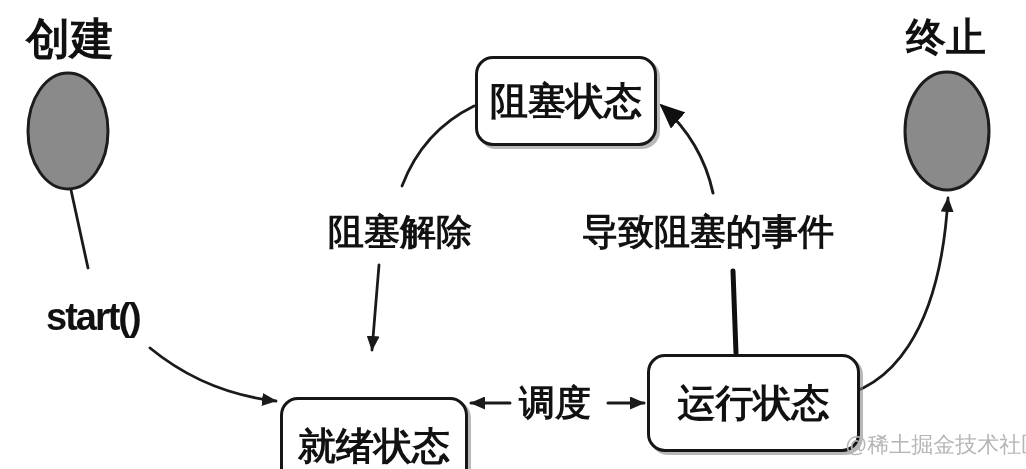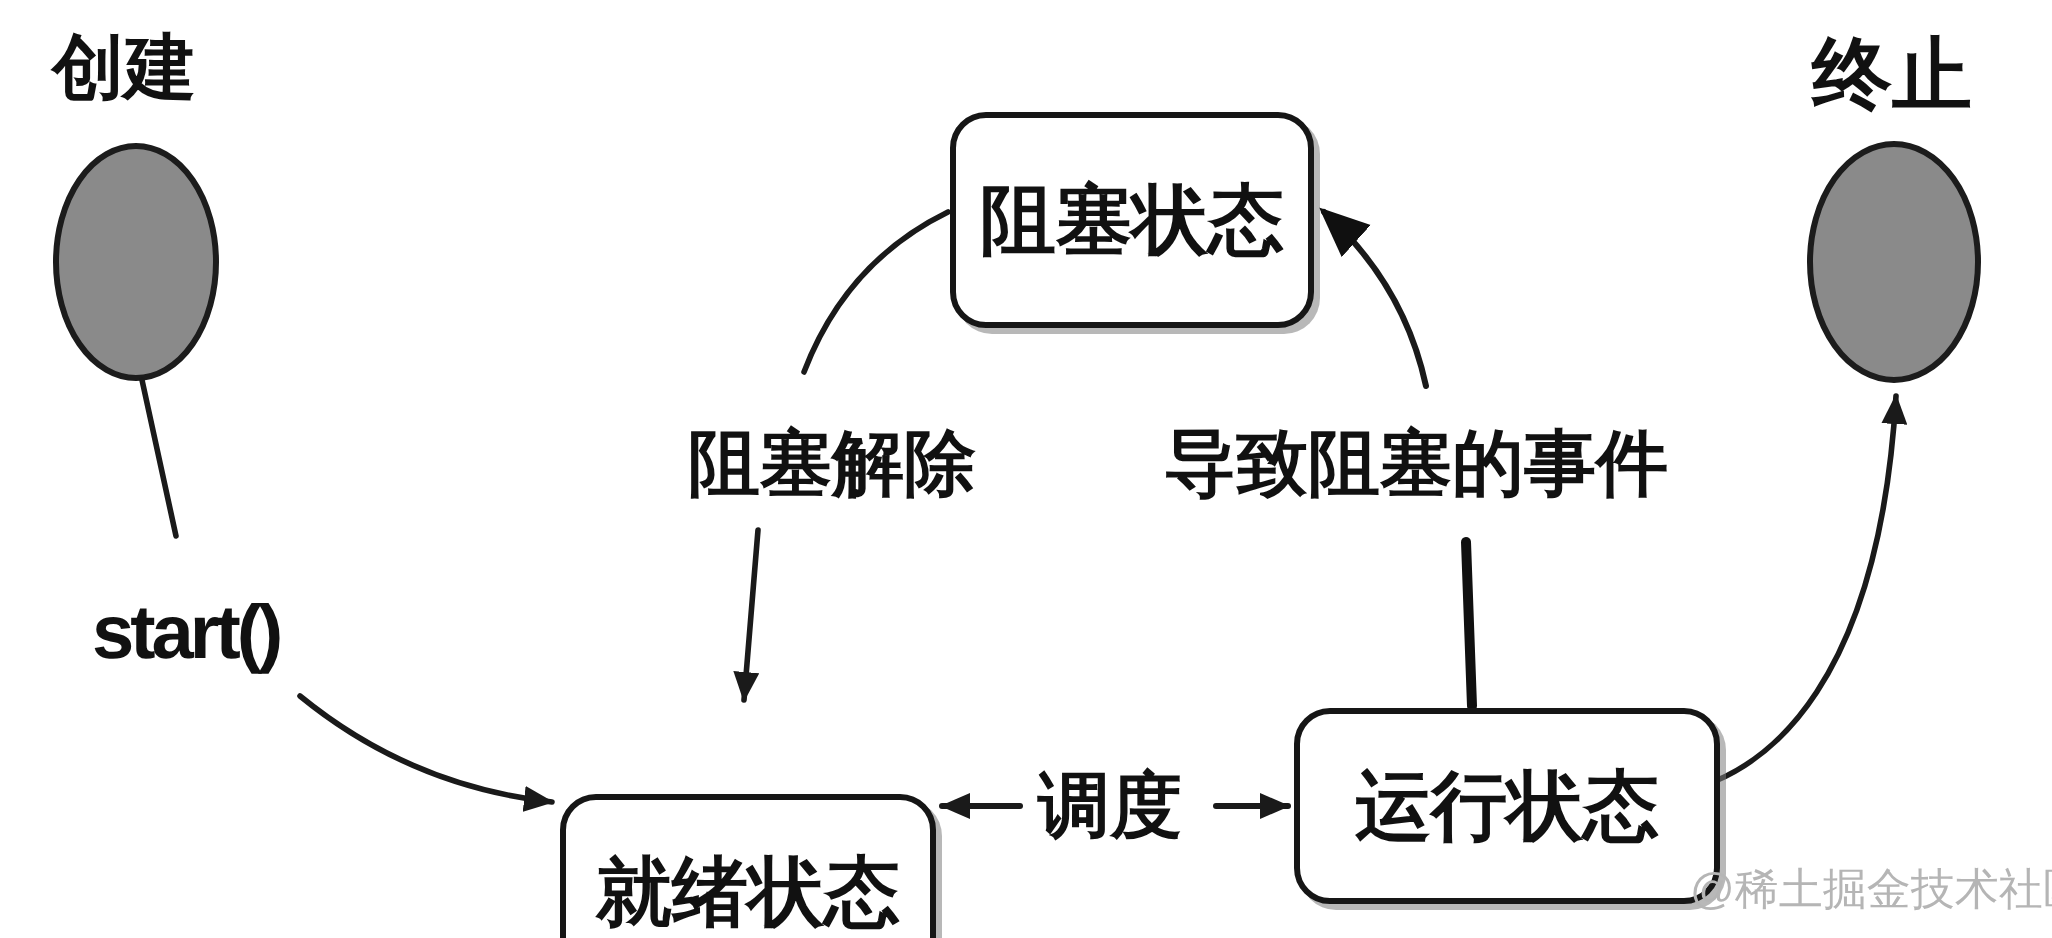--- a/index.html
+++ b/index.html
@@ -17,34 +17,34 @@
     box-sizing:border-box;
     background:#ffffff;
     border:3px solid #161616;
     border-radius:18px;
     display:flex;align-items:center;justify-content:center;
     font-size:38px;font-weight:bold;
     white-space:nowrap;
     box-shadow:3px 3px 0 rgba(125,125,125,0.55);
     z-index:2;
   }
-  .box-blocked{left:475px;top:56px;width:182px;height:108px;}
+  .box-blocked{left:475px;top:56px;width:182px;height:90px;}
   .box-ready{left:280px;top:353px;width:188px;height:98px;margin-top:44px;}
   .box-running{left:647px;top:354px;width:213px;height:98px;}
   .lbl{
     position:absolute;
     font-weight:bold;
     font-size:36px;
     white-space:nowrap;
     z-index:3;
   }
-  .lbl-create{left:26px;top:10px;font-size:36px;}
+  .lbl-create{left:26px;top:10px;font-size:44px;}
   .lbl-terminate{left:906px;top:10px;font-size:40px;}
   .lbl-start{left:46px;top:296px;font-size:38px;letter-spacing:-2px;text-align:right;}
-  .lbl-unblock{left:344px;top:208px;text-align:center;}
+  .lbl-unblock{left:328px;top:208px;text-align:center;}
   .lbl-event{left:582px;top:208px;font-family:Liberation Mono, monospace;}
   .lbl-schedule{left:519px;top:379px;}
   .watermark{
     position:absolute;left:845px;top:430px;
     font-size:22px;font-weight:normal;
     color:#b5b5b5;white-space:nowrap;z-index:3;
   }
 </style>
 </head>
 <body>

